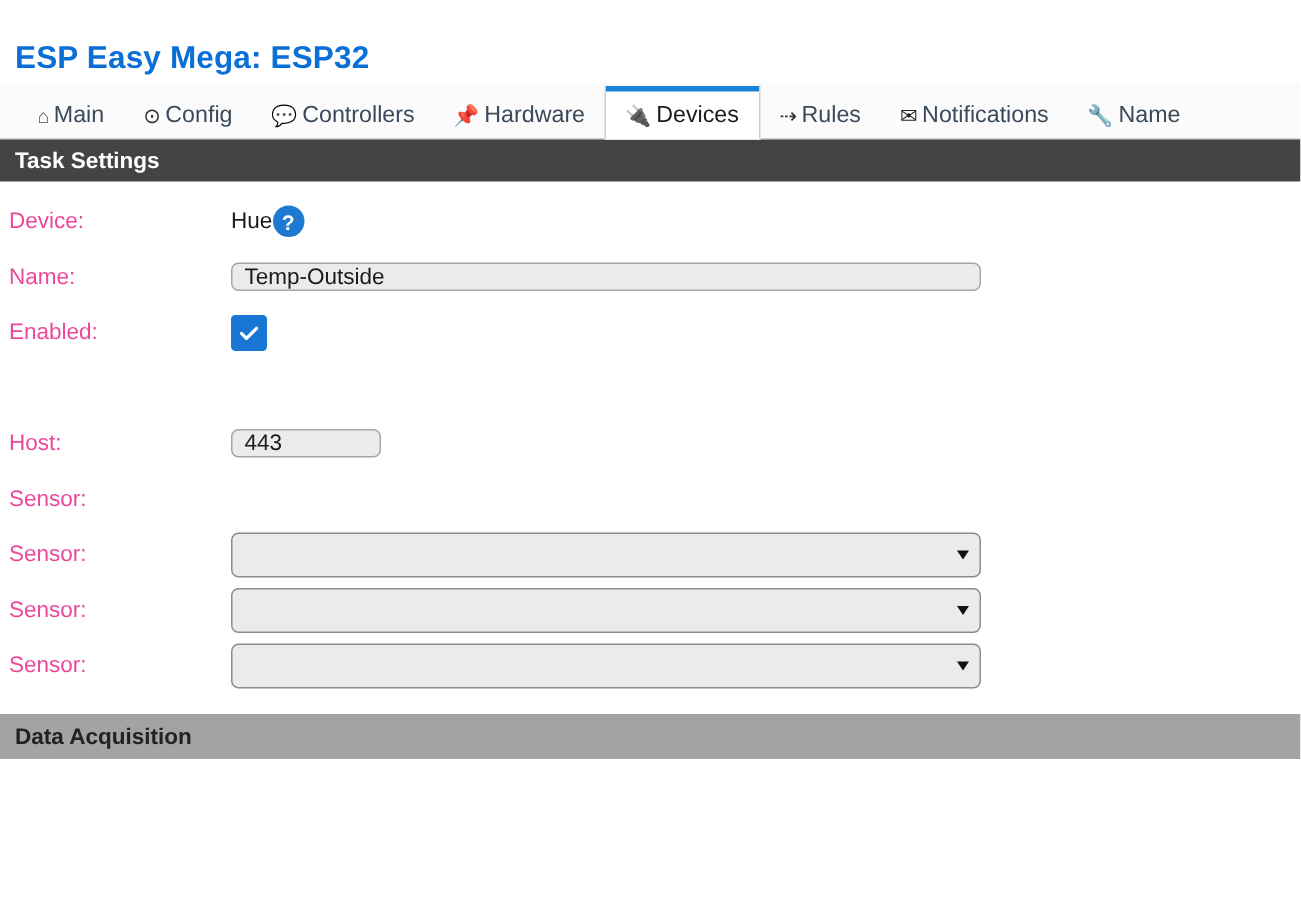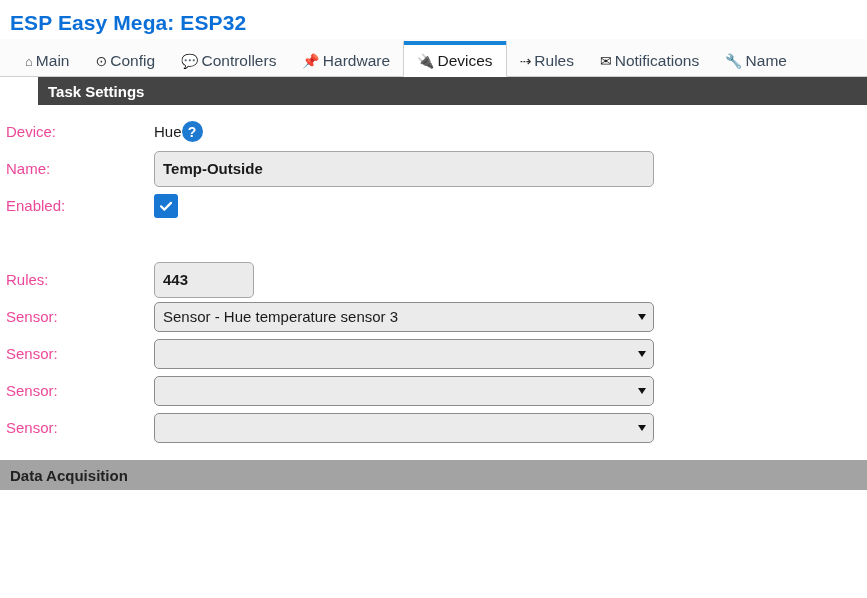--- a/index.html
+++ b/index.html
@@ -20,20 +20,21 @@
   .page-header {
     padding: 10px 0 4px 10px;
     background: #ffffff;
   }
   .site-title {
     font-size: 21px;
     font-weight: bold;
     color: #0b6fd8;
     letter-spacing: 0.1px;
     line-height: 1.2;
+    margin-top: 16px;
   }
 
   
   .nav-tabs {
     display: flex;
     align-items: flex-end;
     height: 38px;
     border-bottom: 1px solid #cfcfcf;
     background: #fbfbfb;
     padding-left: 12px;
@@ -81,21 +82,20 @@
   .section-bar-dark {
     background: #444444;
     color: #ffffff;
     font-weight: bold;
     font-size: 15px;
     padding: 6px 10px;
     box-sizing: border-box;
     height: 28px;
     display: flex;
     align-items: center;
-    margin-left: 38px;
   }
   .section-bar-light {
     background: #a3a3a3;
     color: #222222;
     font-weight: bold;
     font-size: 15px;
     padding: 6px 10px;
     box-sizing: border-box;
     height: 30px;
     display: flex;
@@ -124,28 +124,27 @@
   .form-field {
     flex: 1;
     display: flex;
     align-items: center;
   }
 
   .txt-input {
     background: #ebebeb;
     border: 1px solid #a6a6a6;
     border-radius: 5px;
-    height: 36px;
+    height: 19px;
     font-size: 15px;
     color: #1a1a1a;
     font-family: "Liberation Sans", sans-serif;
     padding: 0 8px;
     box-sizing: border-box;
     outline: none;
-    font-weight: bold;
   }
   .txt-input.wide { width: 500px; }
   .txt-input.narrow { width: 100px; }
 
   .sel-wrap {
     position: relative;
     width: 500px;
     height: 30px;
   }
   .sel-box {
@@ -312,37 +311,29 @@
           <path d="M3 8.3 L6.3 11.6 L13 4.9" stroke="#ffffff" stroke-width="2.2" fill="none" stroke-linecap="round" stroke-linejoin="round"></path>
         </svg>
       </div>
     </div>
   </div>
 
   <div class="form-row">
   </div>
 
   <div class="form-row">
-    <div class="form-label">Rules:</div>
+    <div class="form-label">Host:</div>
     <div class="form-field">
       <input class="txt-input narrow" type="text" value="443" style="">
     </div>
   </div>
 
 
   <div class="form-row">
     <div class="form-label">Sensor:</div>
-    <div class="form-field">
-      <div class="sel-wrap">
-        <div class="sel-box">
-          <span>Sensor - Hue temperature sensor 3</span>
-        </div>
-        <span class="sel-arrow"></span>
-      </div>
-    </div>
   </div>
 
   <div class="form-row">
     <div class="form-label">Sensor:</div>
     <div class="form-field">
       <div class="sel-wrap">
         <div class="sel-box">
           <span></span>
         </div>
         <span class="sel-arrow"></span>

